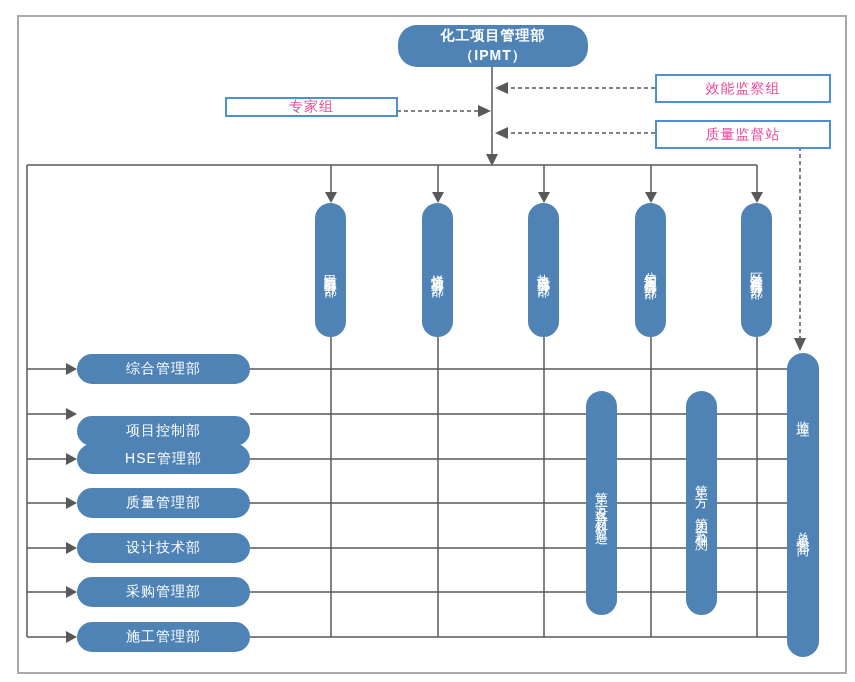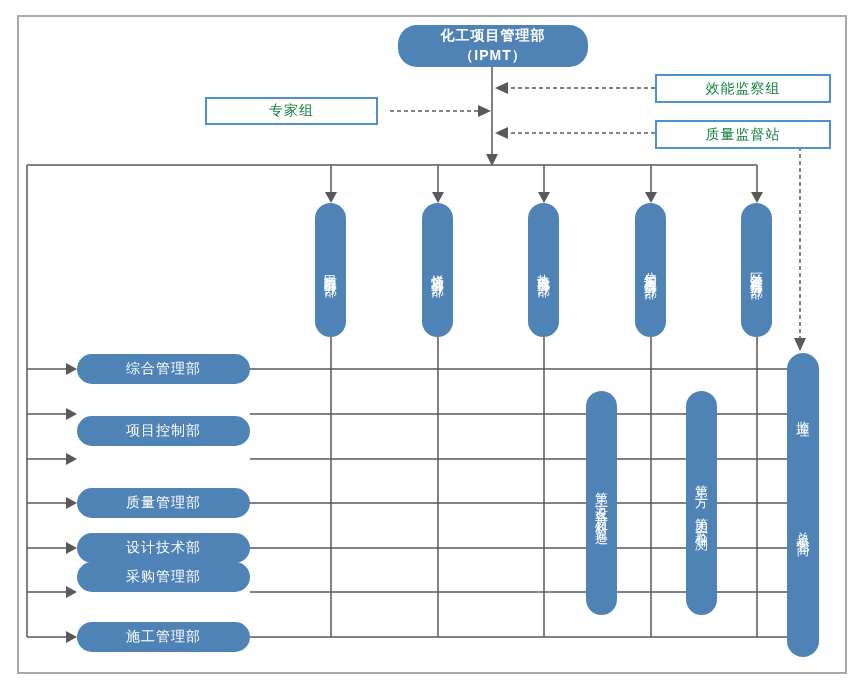--- a/index.html
+++ b/index.html
@@ -2,35 +2,35 @@
 <html><head>
 <meta charset="utf-8">
 <style>
   * { margin: 0; padding: 0; box-sizing: border-box; }
   html, body { width: 855px; height: 682px; background: #ffffff; font-family: "Liberation Sans", "DejaVu Sans", sans-serif; }
   #stage { position: relative; width: 855px; height: 682px; background: #ffffff; overflow: hidden; }
   #frame { position: absolute; left: 17px; top: 15px; width: 830px; height: 659px; border: 2px solid #a9a9a9; background: transparent; }
   #wires { position: absolute; left: 0; top: 0; width: 855px; height: 682px; }
 
   .bluebox { position: absolute; background: #4f83b5; color: #ffffff; display: flex; align-items: center; justify-content: center; text-align: center; border-radius: 19px; }
-  .whitebox { position: absolute; background: #ffffff; border: 2px solid #4e90d0; color: #15803d; display: flex; align-items: center; justify-content: center; font-size: 14px; letter-spacing: 1px; }
+  .whitebox { position: absolute; background: #ffffff; border: 2px solid #4e90d0; color: #ec4899; display: flex; align-items: center; justify-content: center; font-size: 14px; letter-spacing: 1px; }
 
   .ipmt { left: 398px; top: 25px; width: 190px; height: 42px; font-size: 14px; font-weight: 700; line-height: 1.4; letter-spacing: 1px; flex-direction: column; }
-  .expert { left: 205px; top: 97px; width: 173px; height: 28px; }
+  .expert { left: 225px; top: 97px; width: 173px; height: 20px; }
   .eff    { left: 655px; top: 74px; width: 176px; height: 29px; }
   .qual   { left: 655px; top: 120px; width: 176px; height: 29px; }
 
   .division { top: 203px; width: 31px; height: 134px; font-size: 13px; }
   .vtext { writing-mode: vertical-rl; text-orientation: upright; letter-spacing: 2px; line-height: 1; }
   .d1 { left: 315px; } .d2 { left: 422px; } .d3 { left: 528px; } .d4 { left: 635px; } .d5 { left: 741px; }
   .division .vtext { letter-spacing: 2px; }
 
   .dept { left: 77px; width: 173px; height: 30px; font-size: 14px; font-weight: 500; letter-spacing: 1px; }
   .r1 { top: 354px; } .r2 { top: 416px; } .r3 { top: 444px; } .r4 { top: 488px; }
-  .r5 { top: 533px; } .r6 { top: 562px; text-align: center; } .r7 { top: 622px; font-family: Liberation Serif, serif; }
+  .r5 { top: 533px; } .r6 { top: 577px; text-align: center; } .r7 { top: 622px; font-family: Liberation Serif, serif; }
 
   .midcol { top: 391px; width: 31px; height: 224px; font-size: 13px; }
   .monitor { left: 586px; } .testing { left: 686px; }
   .midcol .vtext { letter-spacing: 5px; }
 
   .rightcol { left: 787px; top: 353px; width: 32px; height: 304px; }
   .rightcol .vtext { position: absolute; left: 50%; transform: translateX(-50%); letter-spacing: 4px; font-size: 13px; color: #fff; }
   .rc-top { top: 57px; }
   .rc-bottom { top: 168px; }
 </style>
@@ -133,20 +133,23 @@
   <div class="bluebox division d5">
     <span class="vtext">区外工程项目分部</span>
   </div>
 
   <div class="bluebox dept r1">
     <span>综合管理部</span>
   </div>
   <div class="bluebox dept r2">
     <span>项目控制部</span>
   </div>
+  <div class="bluebox dept r3">
+    <span>HSE管理部</span>
+  </div>
   <div class="bluebox dept r4">
     <span>质量管理部</span>
   </div>
   <div class="bluebox dept r5">
     <span>设计技术部</span>
   </div>
   <div class="bluebox dept r6">
     <span>采购管理部</span>
   </div>
   <div class="bluebox dept r7">

